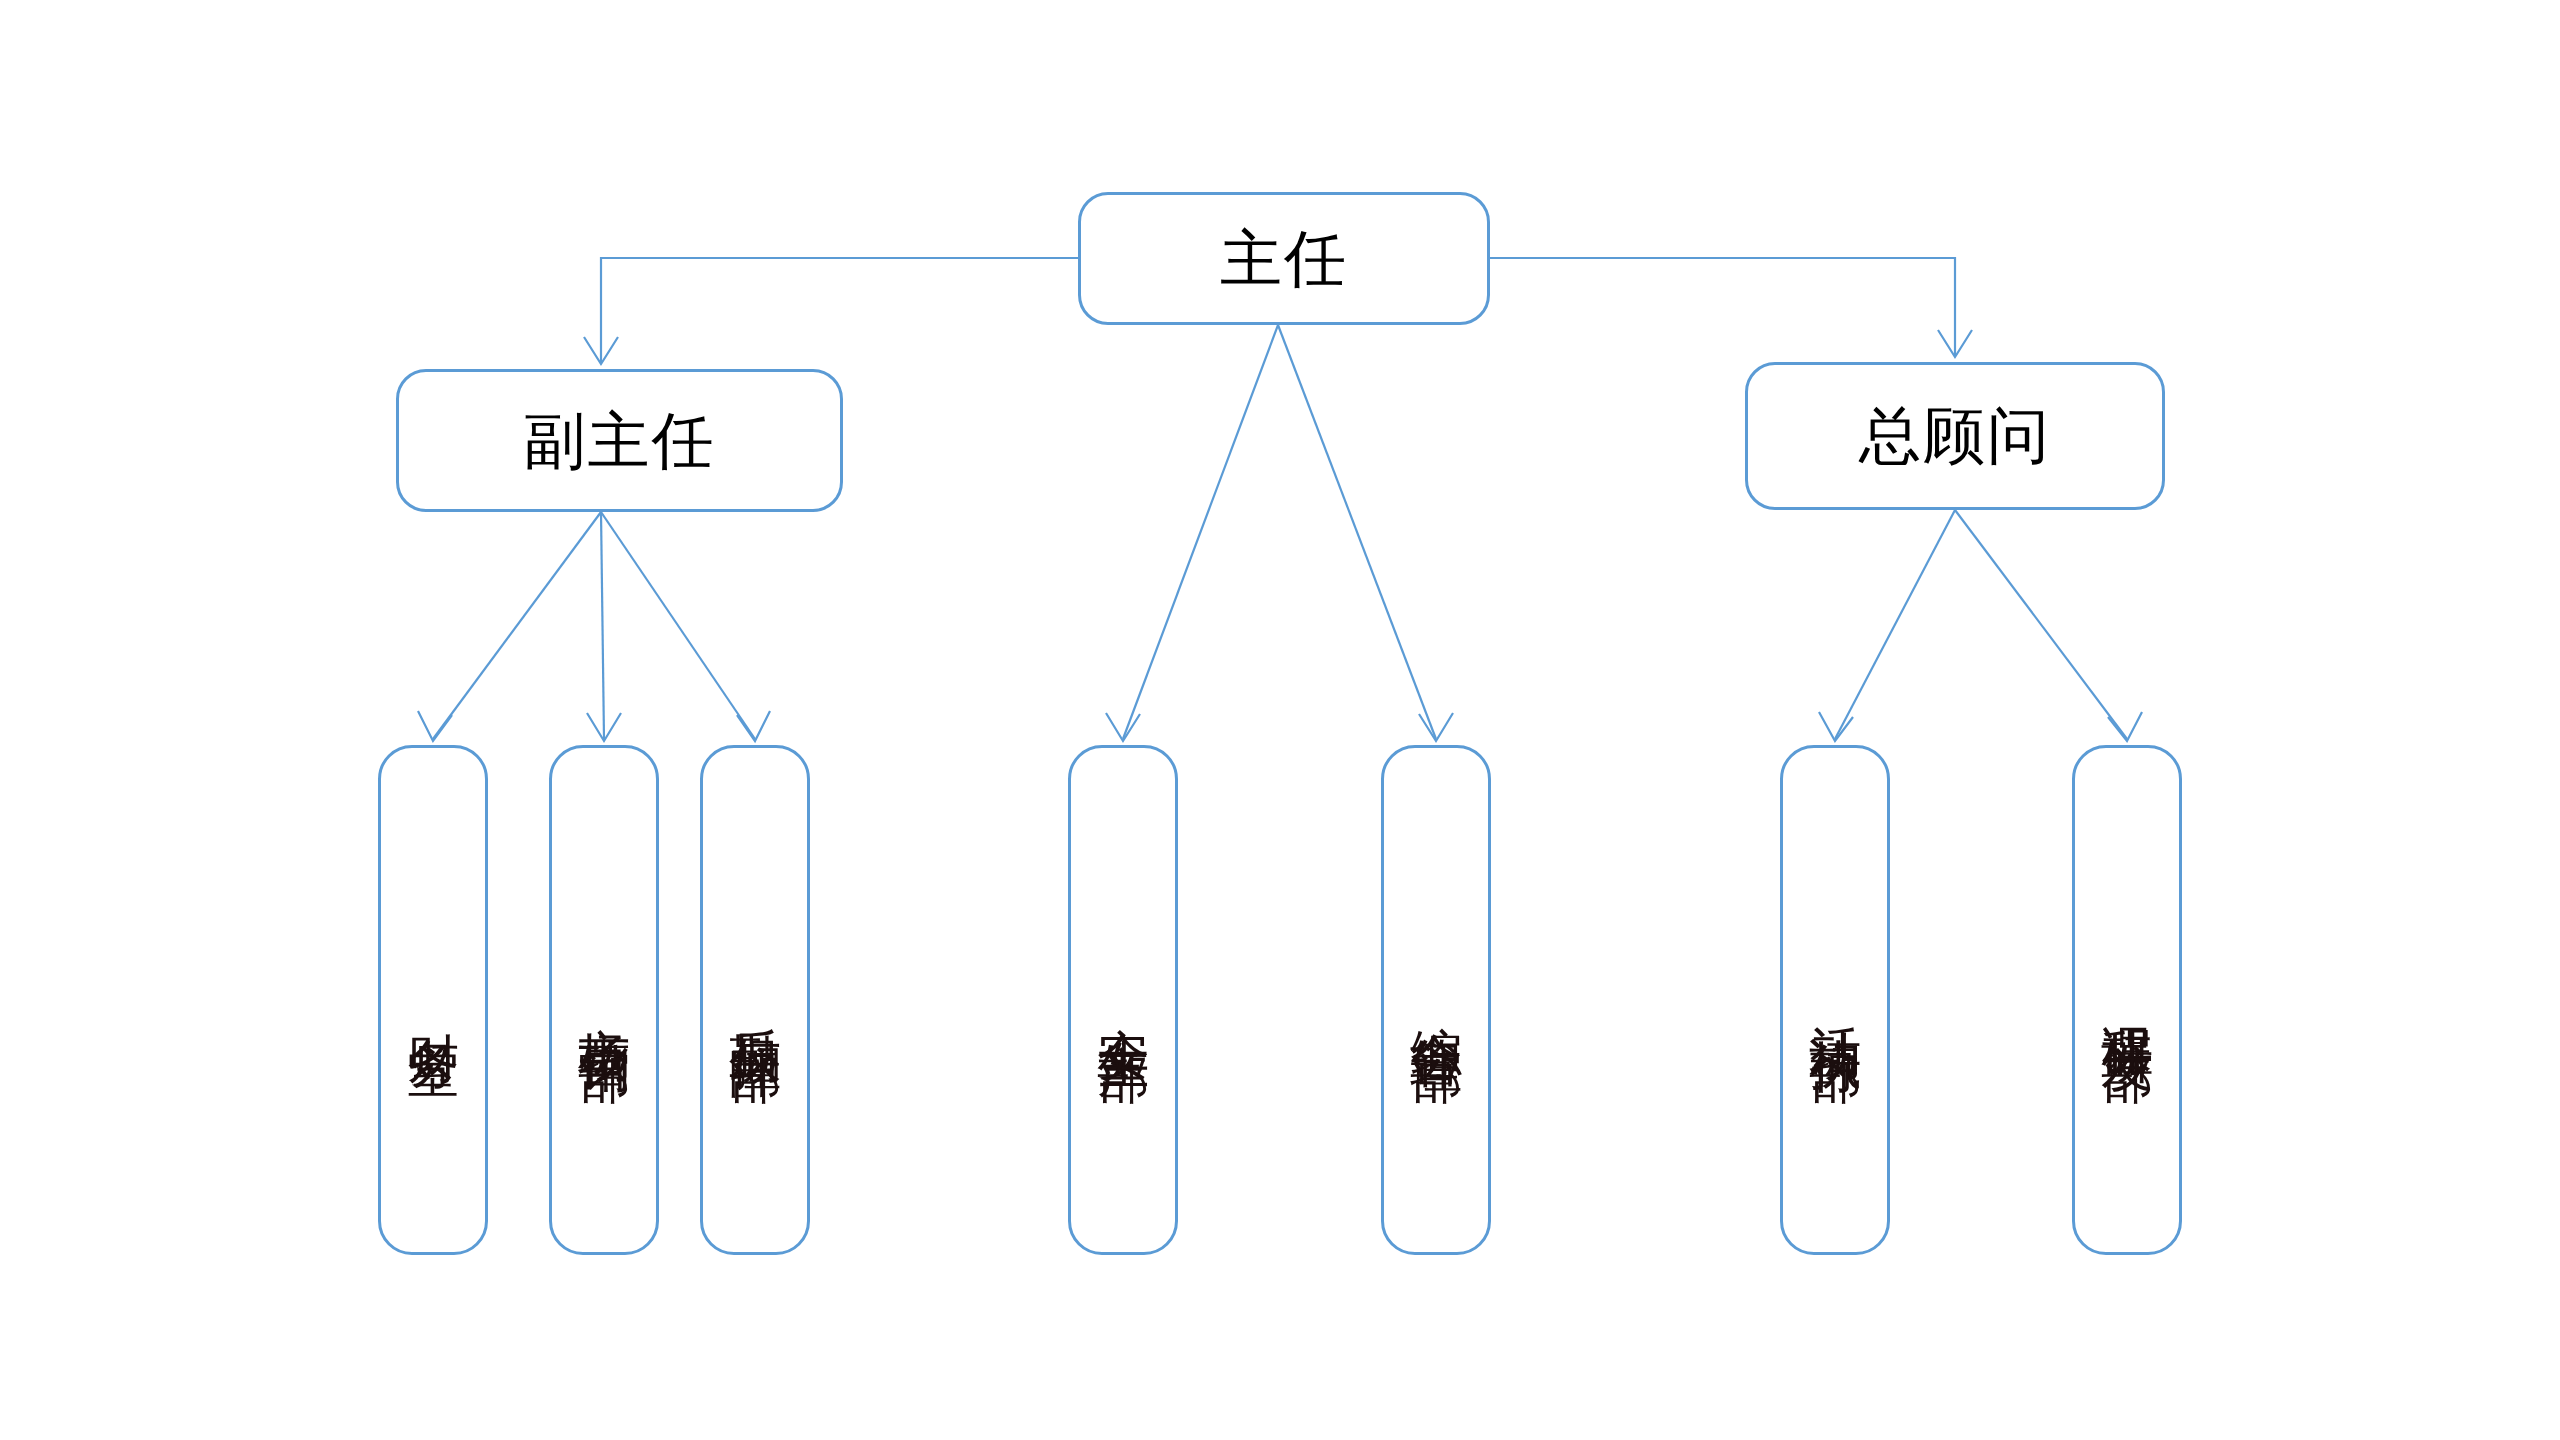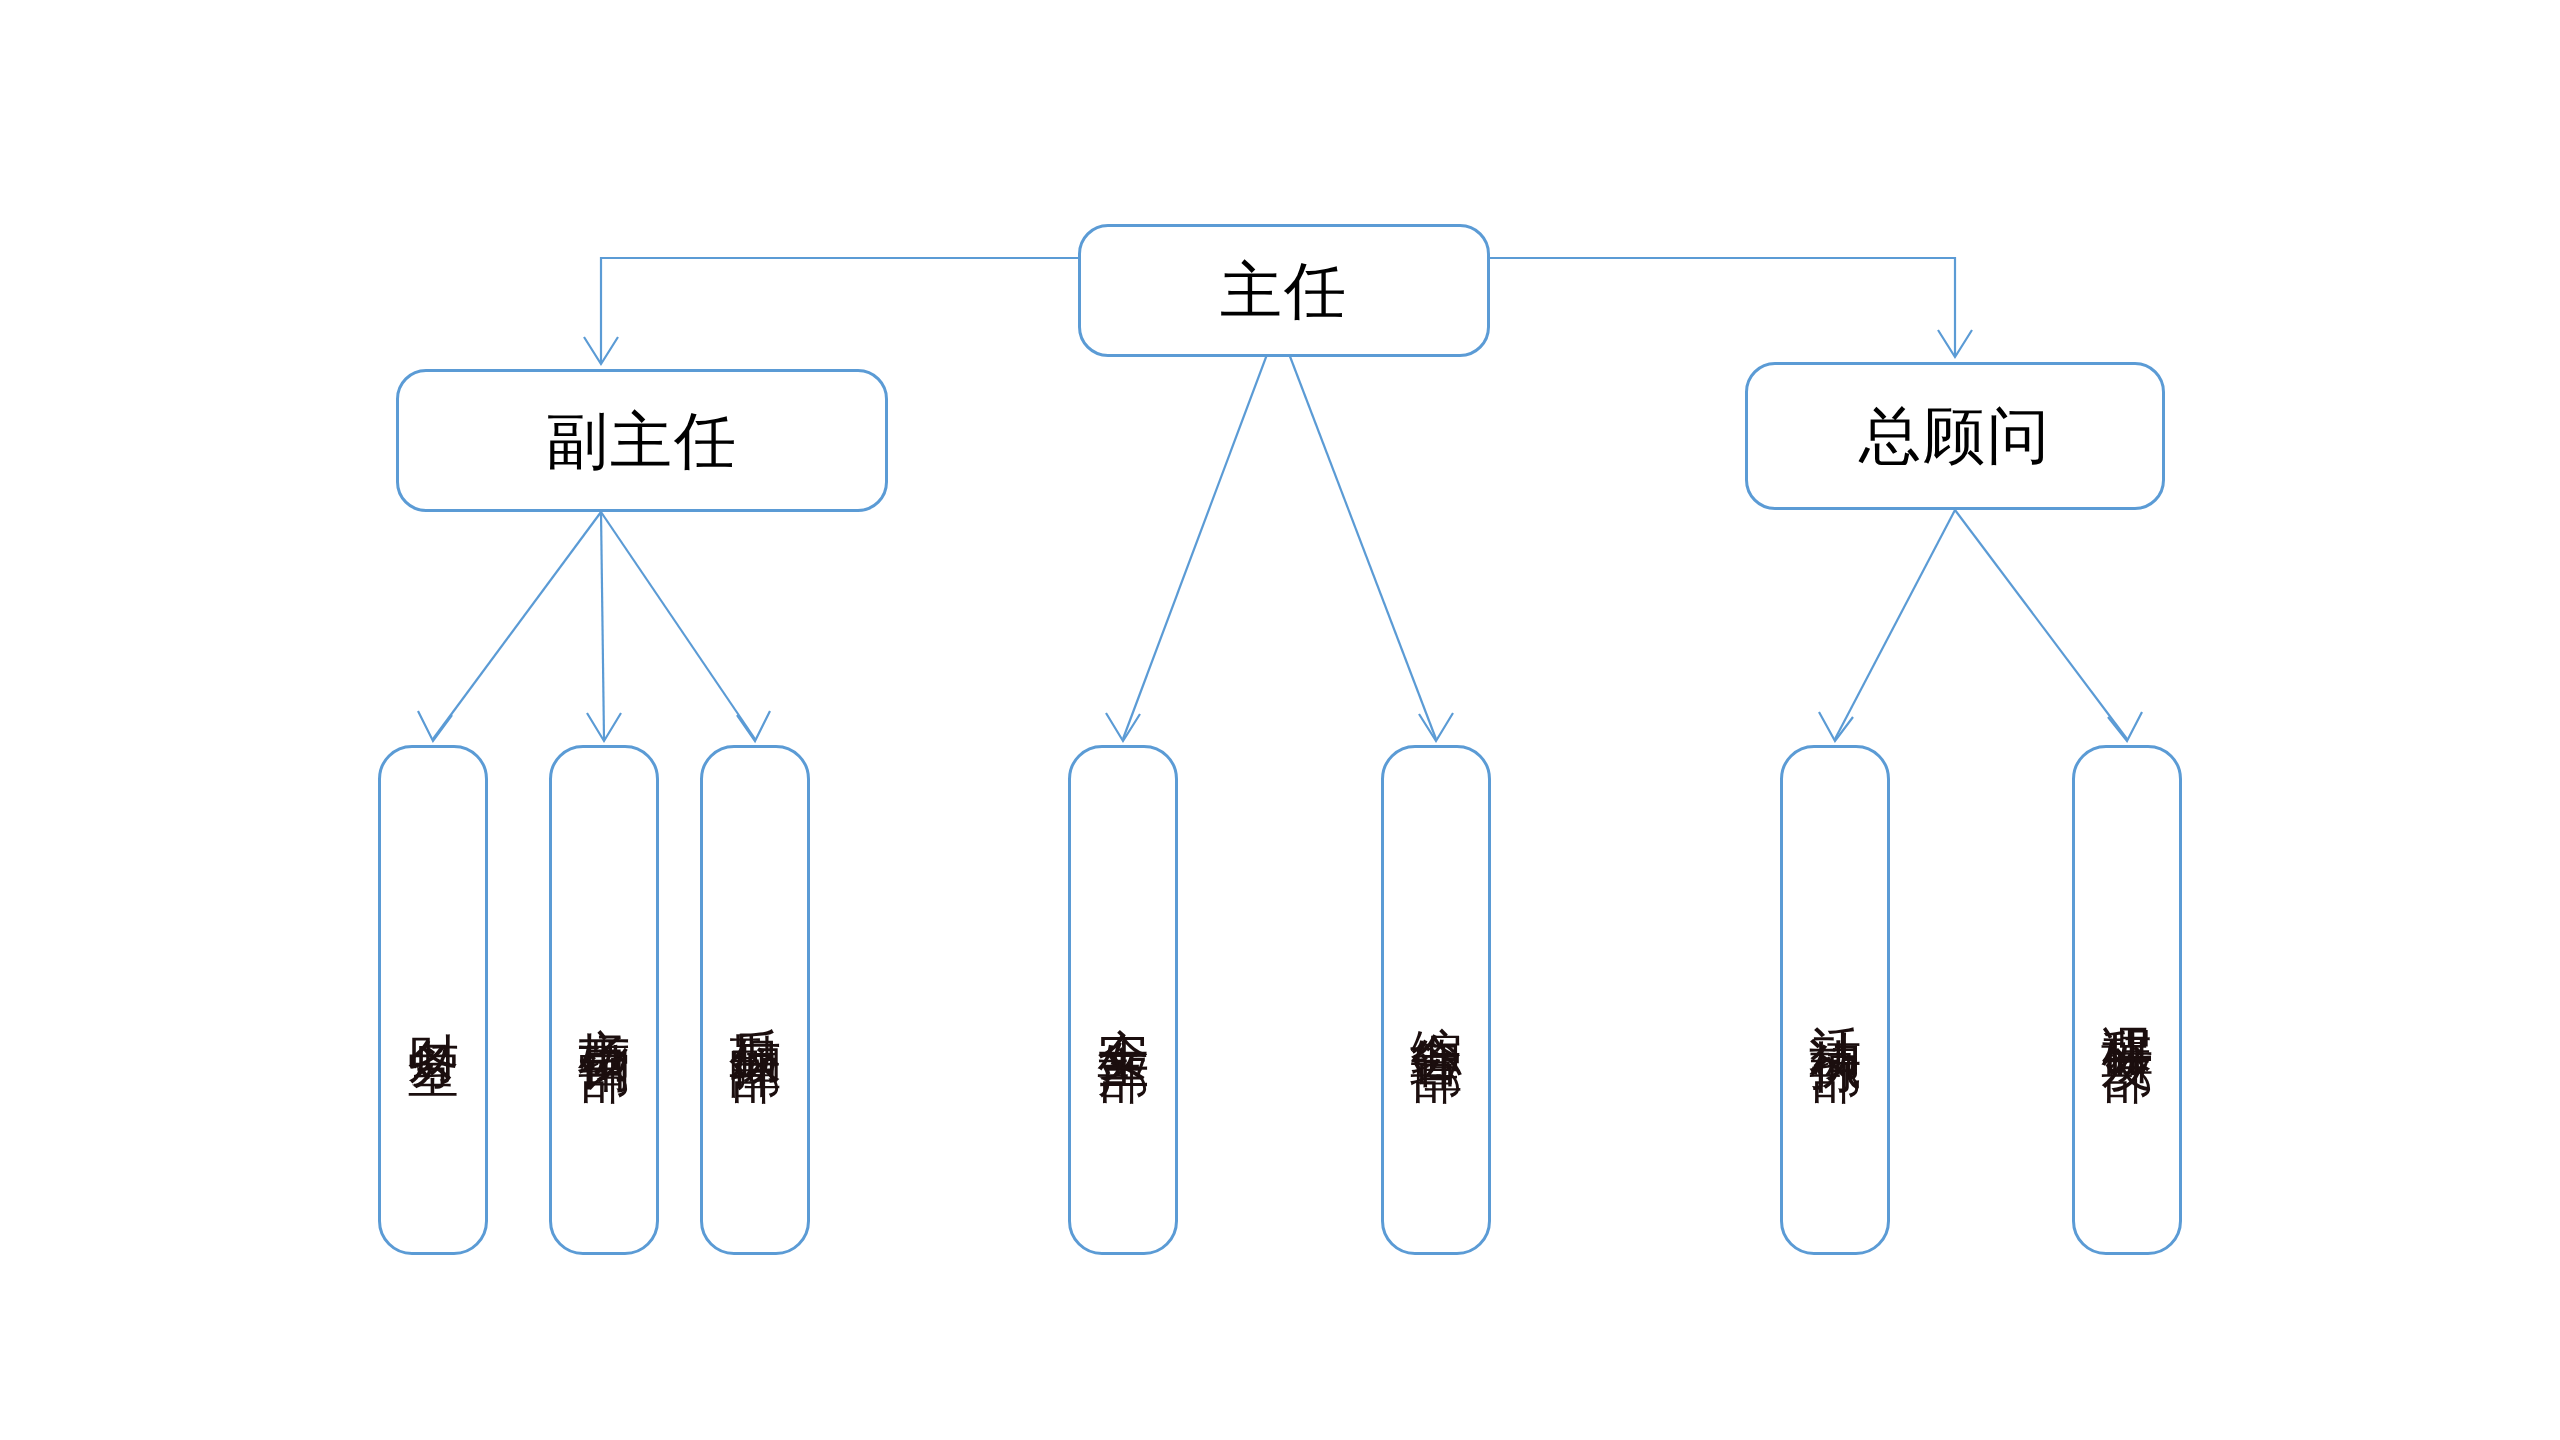--- a/index.html
+++ b/index.html
@@ -106,25 +106,25 @@
       <path d="M 1955 510 L 1835 739" fill="none" stroke="#5B9BD5" stroke-width="2.2"></path>
       <path d="M 1819 712 L 1835 741 L 1853 717" fill="none" stroke="#5B9BD5" stroke-width="2.2"></path>
     </g>
 
     <g>
       <path d="M 1955 510 L 2127 739" fill="none" stroke="#5B9BD5" stroke-width="2.2"></path>
       <path d="M 2108 717 L 2127 741 L 2142 712" fill="none" stroke="#5B9BD5" stroke-width="2.2"></path>
     </g>
   </svg>
 
-  <div class="node top" style="left:1078px; top:192px; width:412px; height:133px;margin-top:32px;">
+  <div class="node top" style="left:1078px; top:192px; width:412px; height:133px;">
     <span class="node-label">主任</span>
   </div>
 
-  <div class="node top" style="left:396px; top:369px; width:492px; height:143px;">
+  <div class="node top" style="left:396px; top:369px; width:447px; height:143px;">
     <span class="node-label">副主任</span>
   </div>
 
   <div class="node top" style="left:1745px; top:362px; width:420px; height:148px;border-radius:30px;">
     <span class="node-label">总顾问</span>
   </div>
 
   <div class="node leaf" style="left:378px; top:745px; width:110px; height:510px;">
     <span class="node-label">财务室</span>
   </div>

